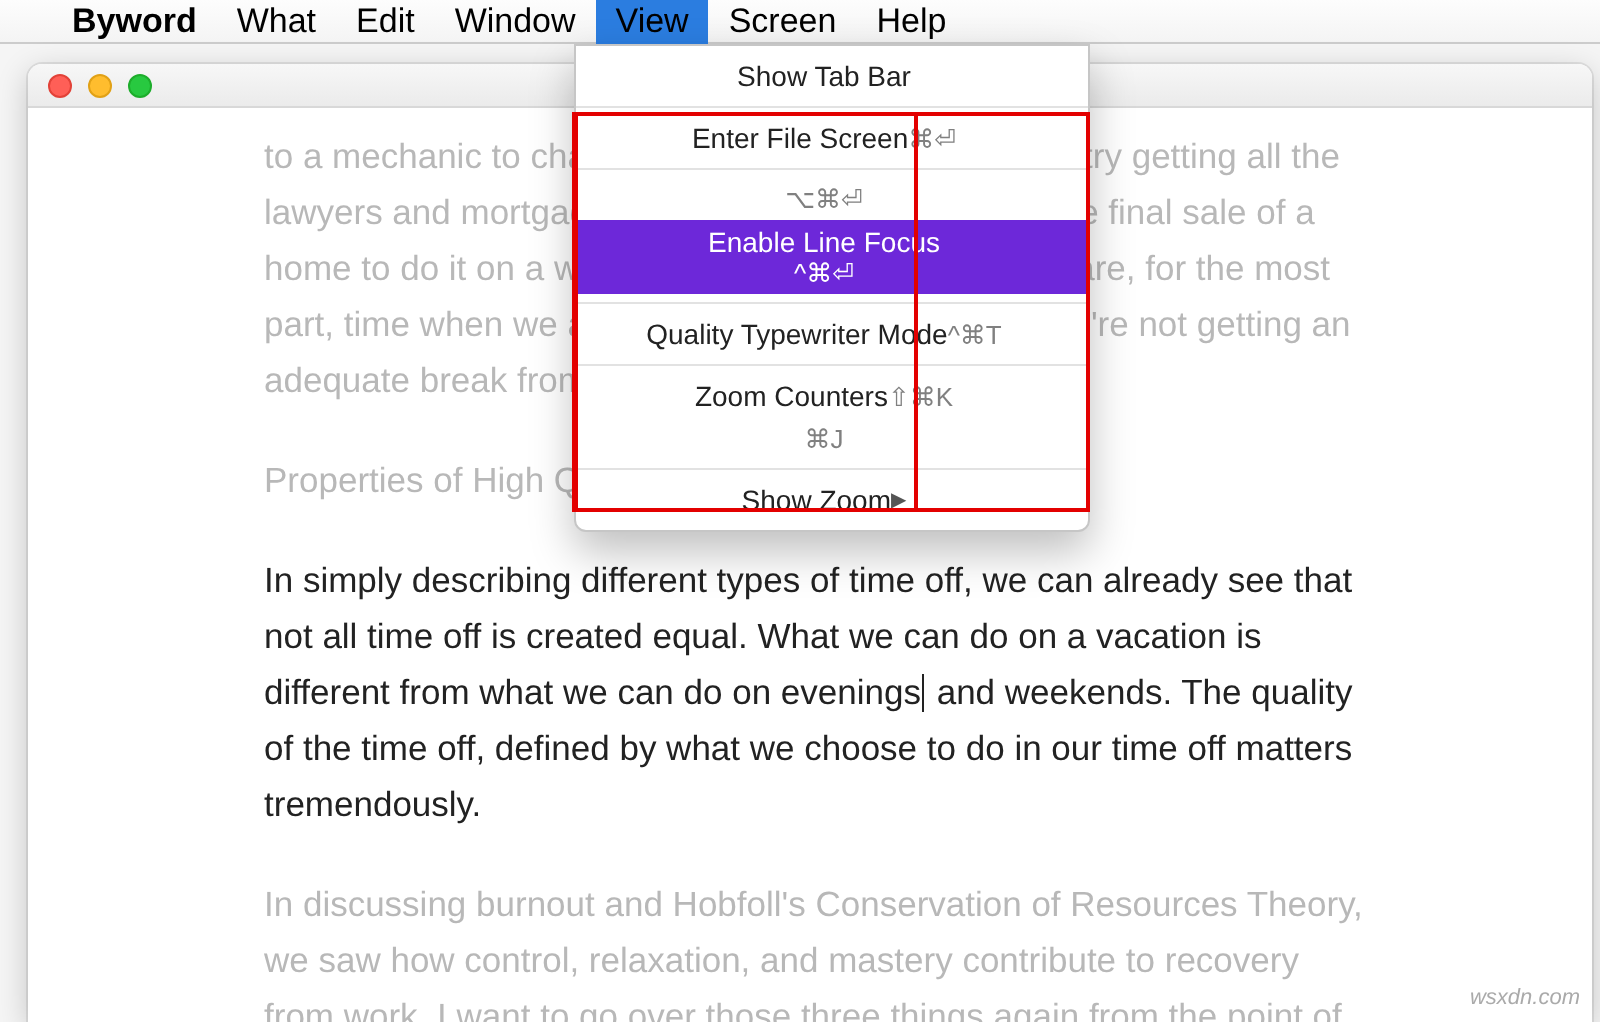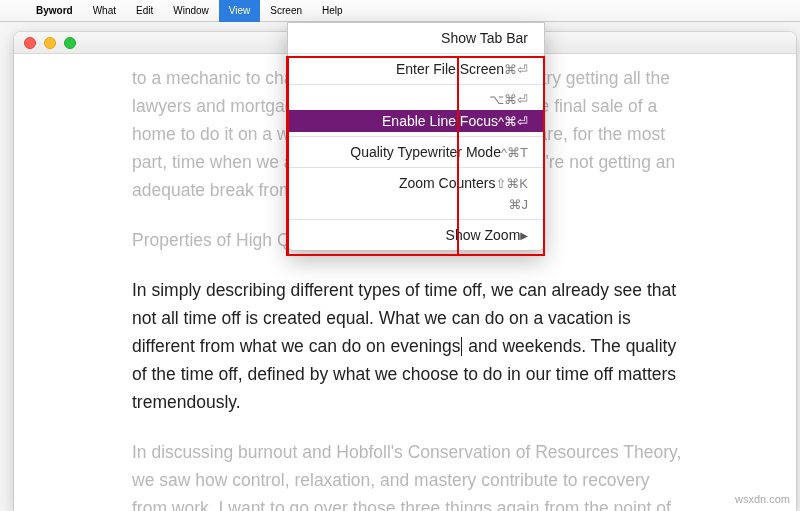--- a/index.html
+++ b/index.html
@@ -9,42 +9,42 @@
       width: 800px;
       height: 511px;
       overflow: hidden;
       position: relative;
     }
     .menubar {
       background: linear-gradient(#fdfdfd, #f4f4f4);
       height: 22px;
       display: flex;
       align-items: flex-start;
-      font-size: 10px;
+      font-size: 17px;
       color: #000;
       border-bottom: 1px solid #ccc;
     }
     .apple-logo {
       width: 26px;
       text-align: center;
       font-size: 15px;
     }
     .app-name {
       font-weight: 600;
       padding: 0 10px;
       line-height: 22px;
     }
     .menu-item {
       padding: 0 10px;
       line-height: 22px;
       cursor: default;
     }
     .menu-item.active {
       background: #2b7de0;
-      color: #fef9c3;
+      color: #000000;
     }
     .window {
       position: absolute;
       top: 32px;
       left: 14px;
       right: 4px;
       bottom: 0;
       background: #fff;
       border-radius: 7px 7px 0 0;
       box-shadow: 0 4px 16px rgba(0,0,0,.2), 0 0 0 1px rgba(0,0,0,.08);
@@ -87,41 +87,42 @@
       background: #fff;
       border: 1px solid #c6c6c6;
       border-radius: 0 0 6px 6px;
       box-shadow: 0 10px 22px rgba(0,0,0,.25);
       font-size: 14px;
       padding: 4px 0;
       overflow: visible;
     }
     .dd-row {
       display: flex;
-      justify-content: flex-end;
+      justify-content: center;
       align-items: center;
-      padding: 3px 16px 3px 18px;
+      padding: 3px 26px 3px 18px;
       color: #222;
     }
     .dd-row .short { color: #808080; font-size: 13px; }
-    .dd-row.hl { background: #701a75; color: #fff; }
+    .dd-row.hl { background: #6d28d9; color: #fff; flex-direction: column; }
     .dd-row.hl .short { color: #fff; }
     .dd-sep { height: 1px; background: #e2e2e2; margin: 4px 0; }
     .submenu-arrow { font-size: 10px; color: #555; }
     .red-box {
       position: absolute;
       border: 2px solid #e30000;
       pointer-events: none;
     }
     .watermark {
       position: absolute;
       bottom: 6px;
       right: 10px;
       font-size: 11px;
       color: #aaa;
+      font-style: italic;
     }
   </style>
 </head>
 <body>
 
 <div class="menubar">
   <div class="apple-logo"></div>
   <div class="app-name">Byword</div>
   <div class="menu-item">What</div>
   <div class="menu-item">Edit</div>

